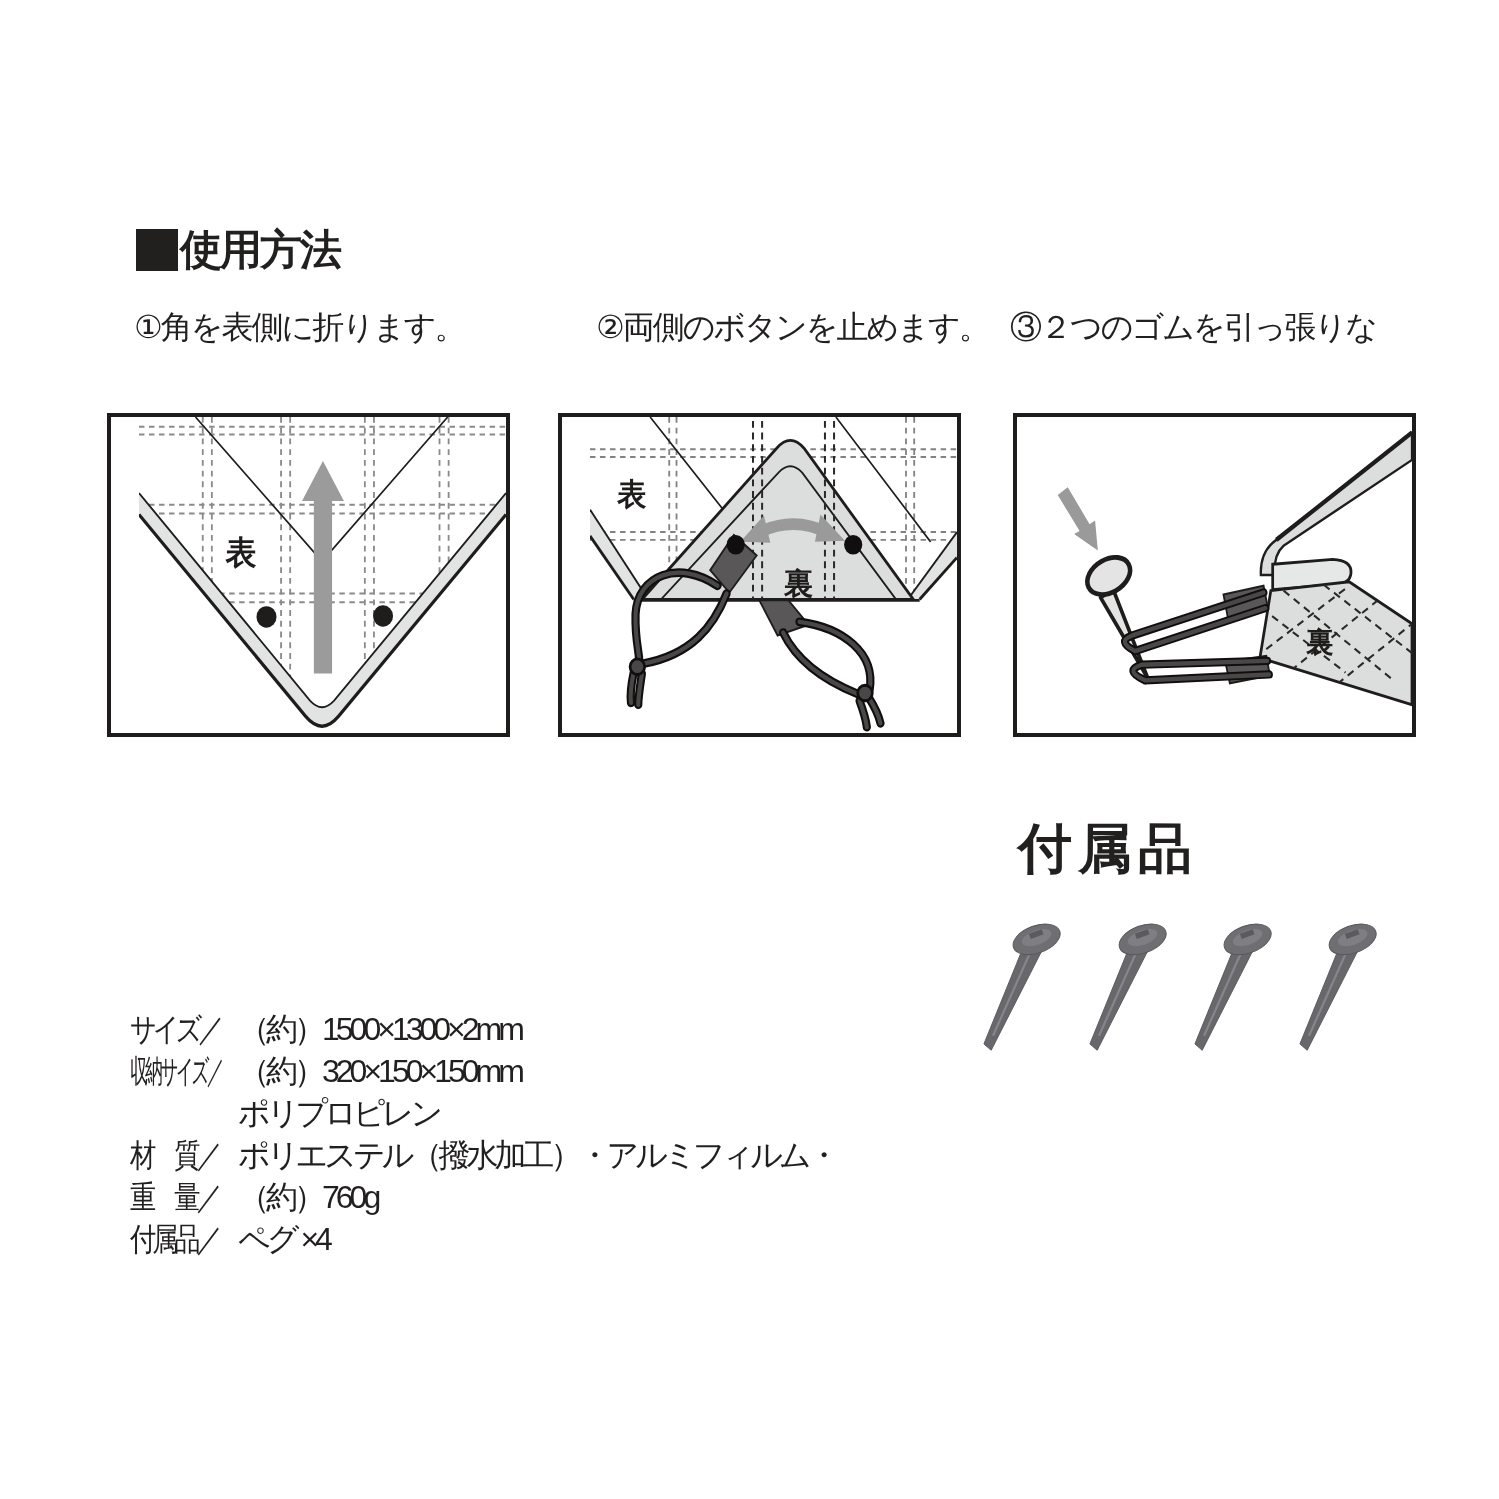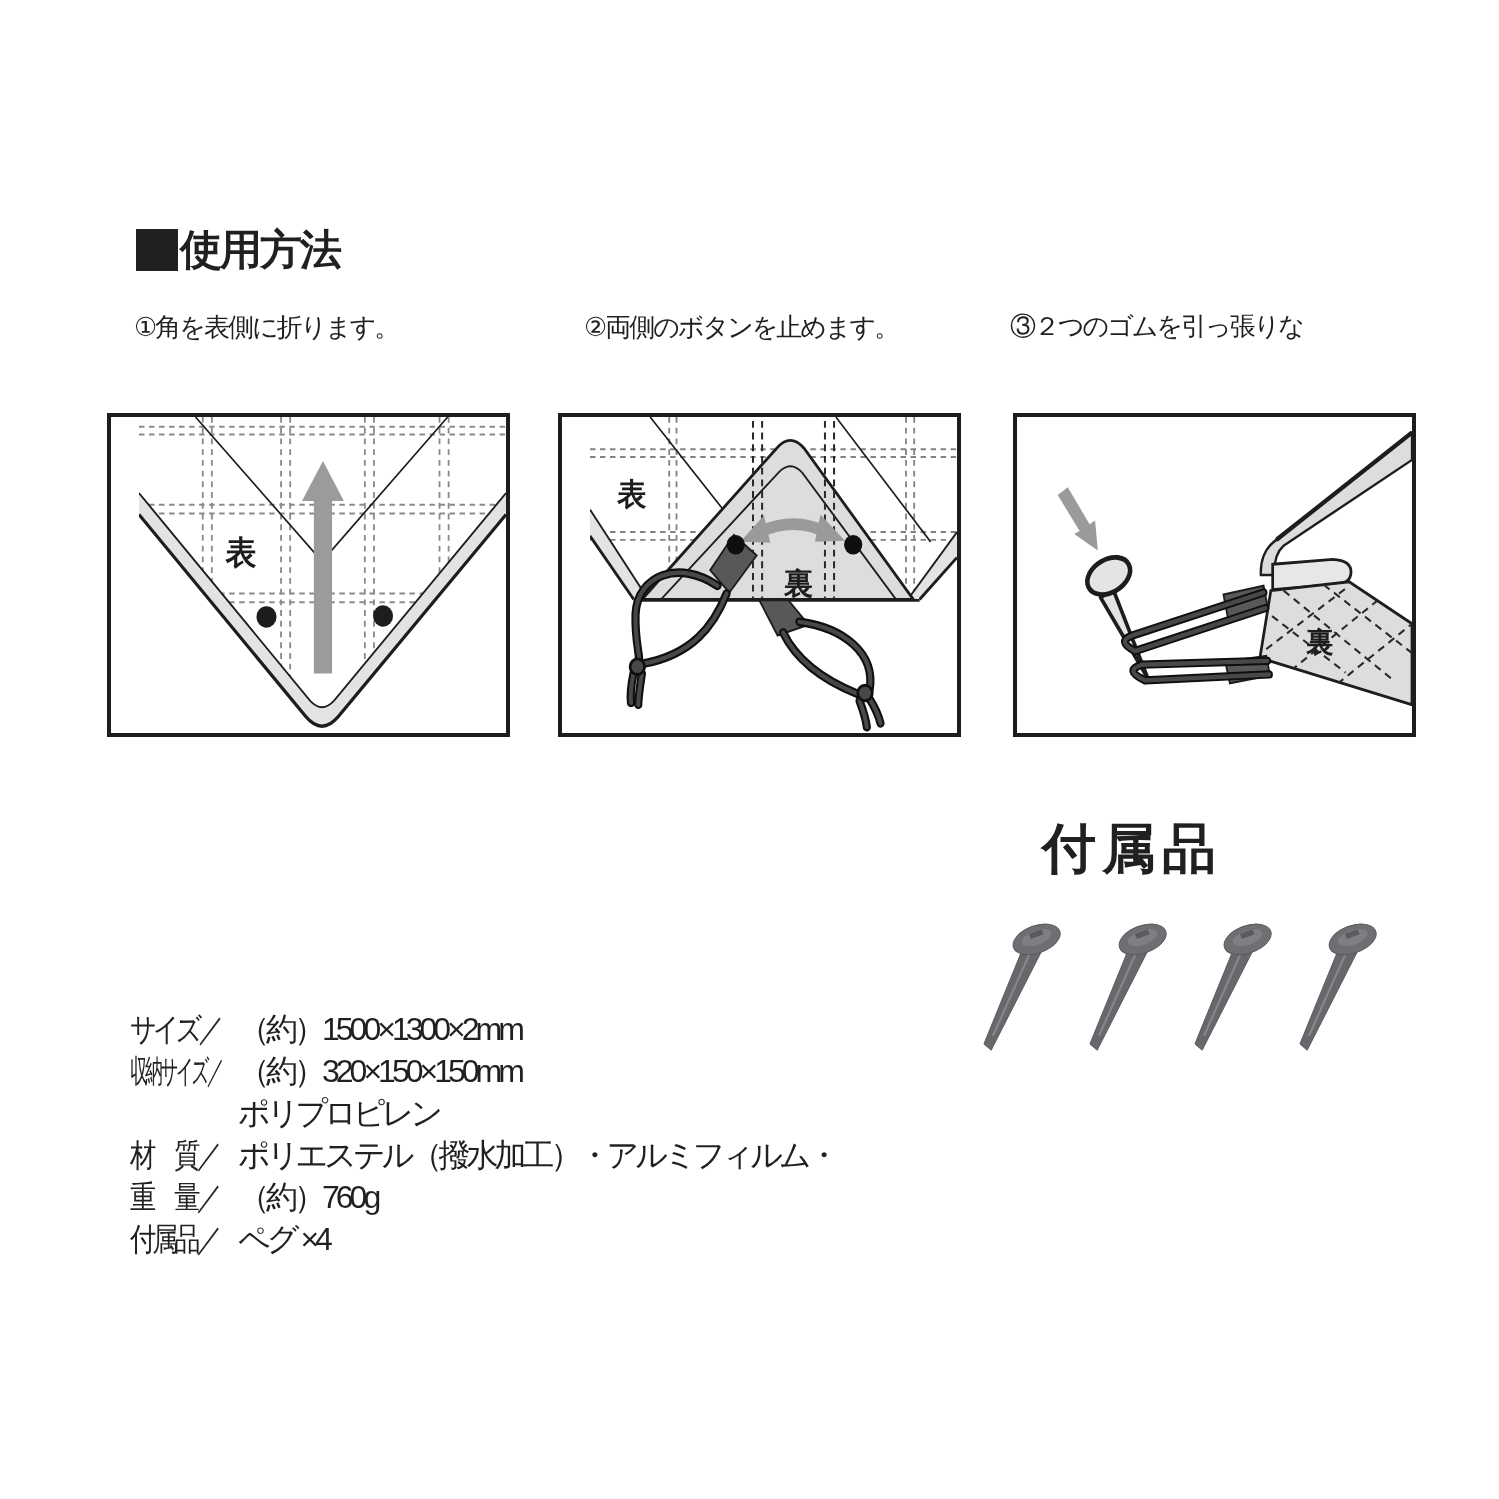--- a/index.html
+++ b/index.html
@@ -14,39 +14,39 @@
   .header{left:108px;top:228px;display:flex;align-items:center;gap:2px;}
   .header .sq{
     width:42px;height:42px;background:#221f1f;display:inline-block;
     font-size:0;line-height:0;overflow:hidden;color:transparent;
   }
   .header h1{
     margin:0;font-size:42px;font-weight:600;letter-spacing:-2px;line-height:44px;
   }
 
   
-  .step{top:308px;font-size:26px;font-weight:500;letter-spacing:-2px;line-height:38px;white-space:nowrap;}
+  .step{top:308px;font-size:32px;font-weight:500;letter-spacing:-2px;line-height:38px;white-space:nowrap;}
   .step1{left:106px;}
-  .step2{left:556px;}
+  .step2{left:568px;}
   .step3{left:982px;font-family:Liberation Serif, serif;}
   .step .l2{display:block;padding-left:30px;}
 
   
   .figure{
     top:413px;width:403px;height:324px;border:4px solid #1f1c1c;
     box-sizing:border-box;background:#fff;
   }
   .fig1{left:107px;}
   .fig2{left:558px;}
   .fig3{left:1013px;}
   .figure svg{display:block;width:100%;height:100%;}
 
   
   .acc-title{
-    left:990px;top:818px;font-size:54px;font-weight:600;letter-spacing:6px;line-height:60px;margin-left:24px;
+    left:990px;top:818px;font-size:54px;font-weight:600;letter-spacing:6px;line-height:60px;
   }
   .pegs{left:973px;top:912px;width:430px;height:160px;}
   .peg{position:absolute;top:0;width:100px;height:152px;}
   .peg:nth-child(1){left:0;}
   .peg:nth-child(2){left:106px;}
   .peg:nth-child(3){left:211px;}
   .peg:nth-child(4){left:316px;}
 
   
   .specs{left:102px;top:1008px;font-size:32px;letter-spacing:-5px;line-height:42px;}

